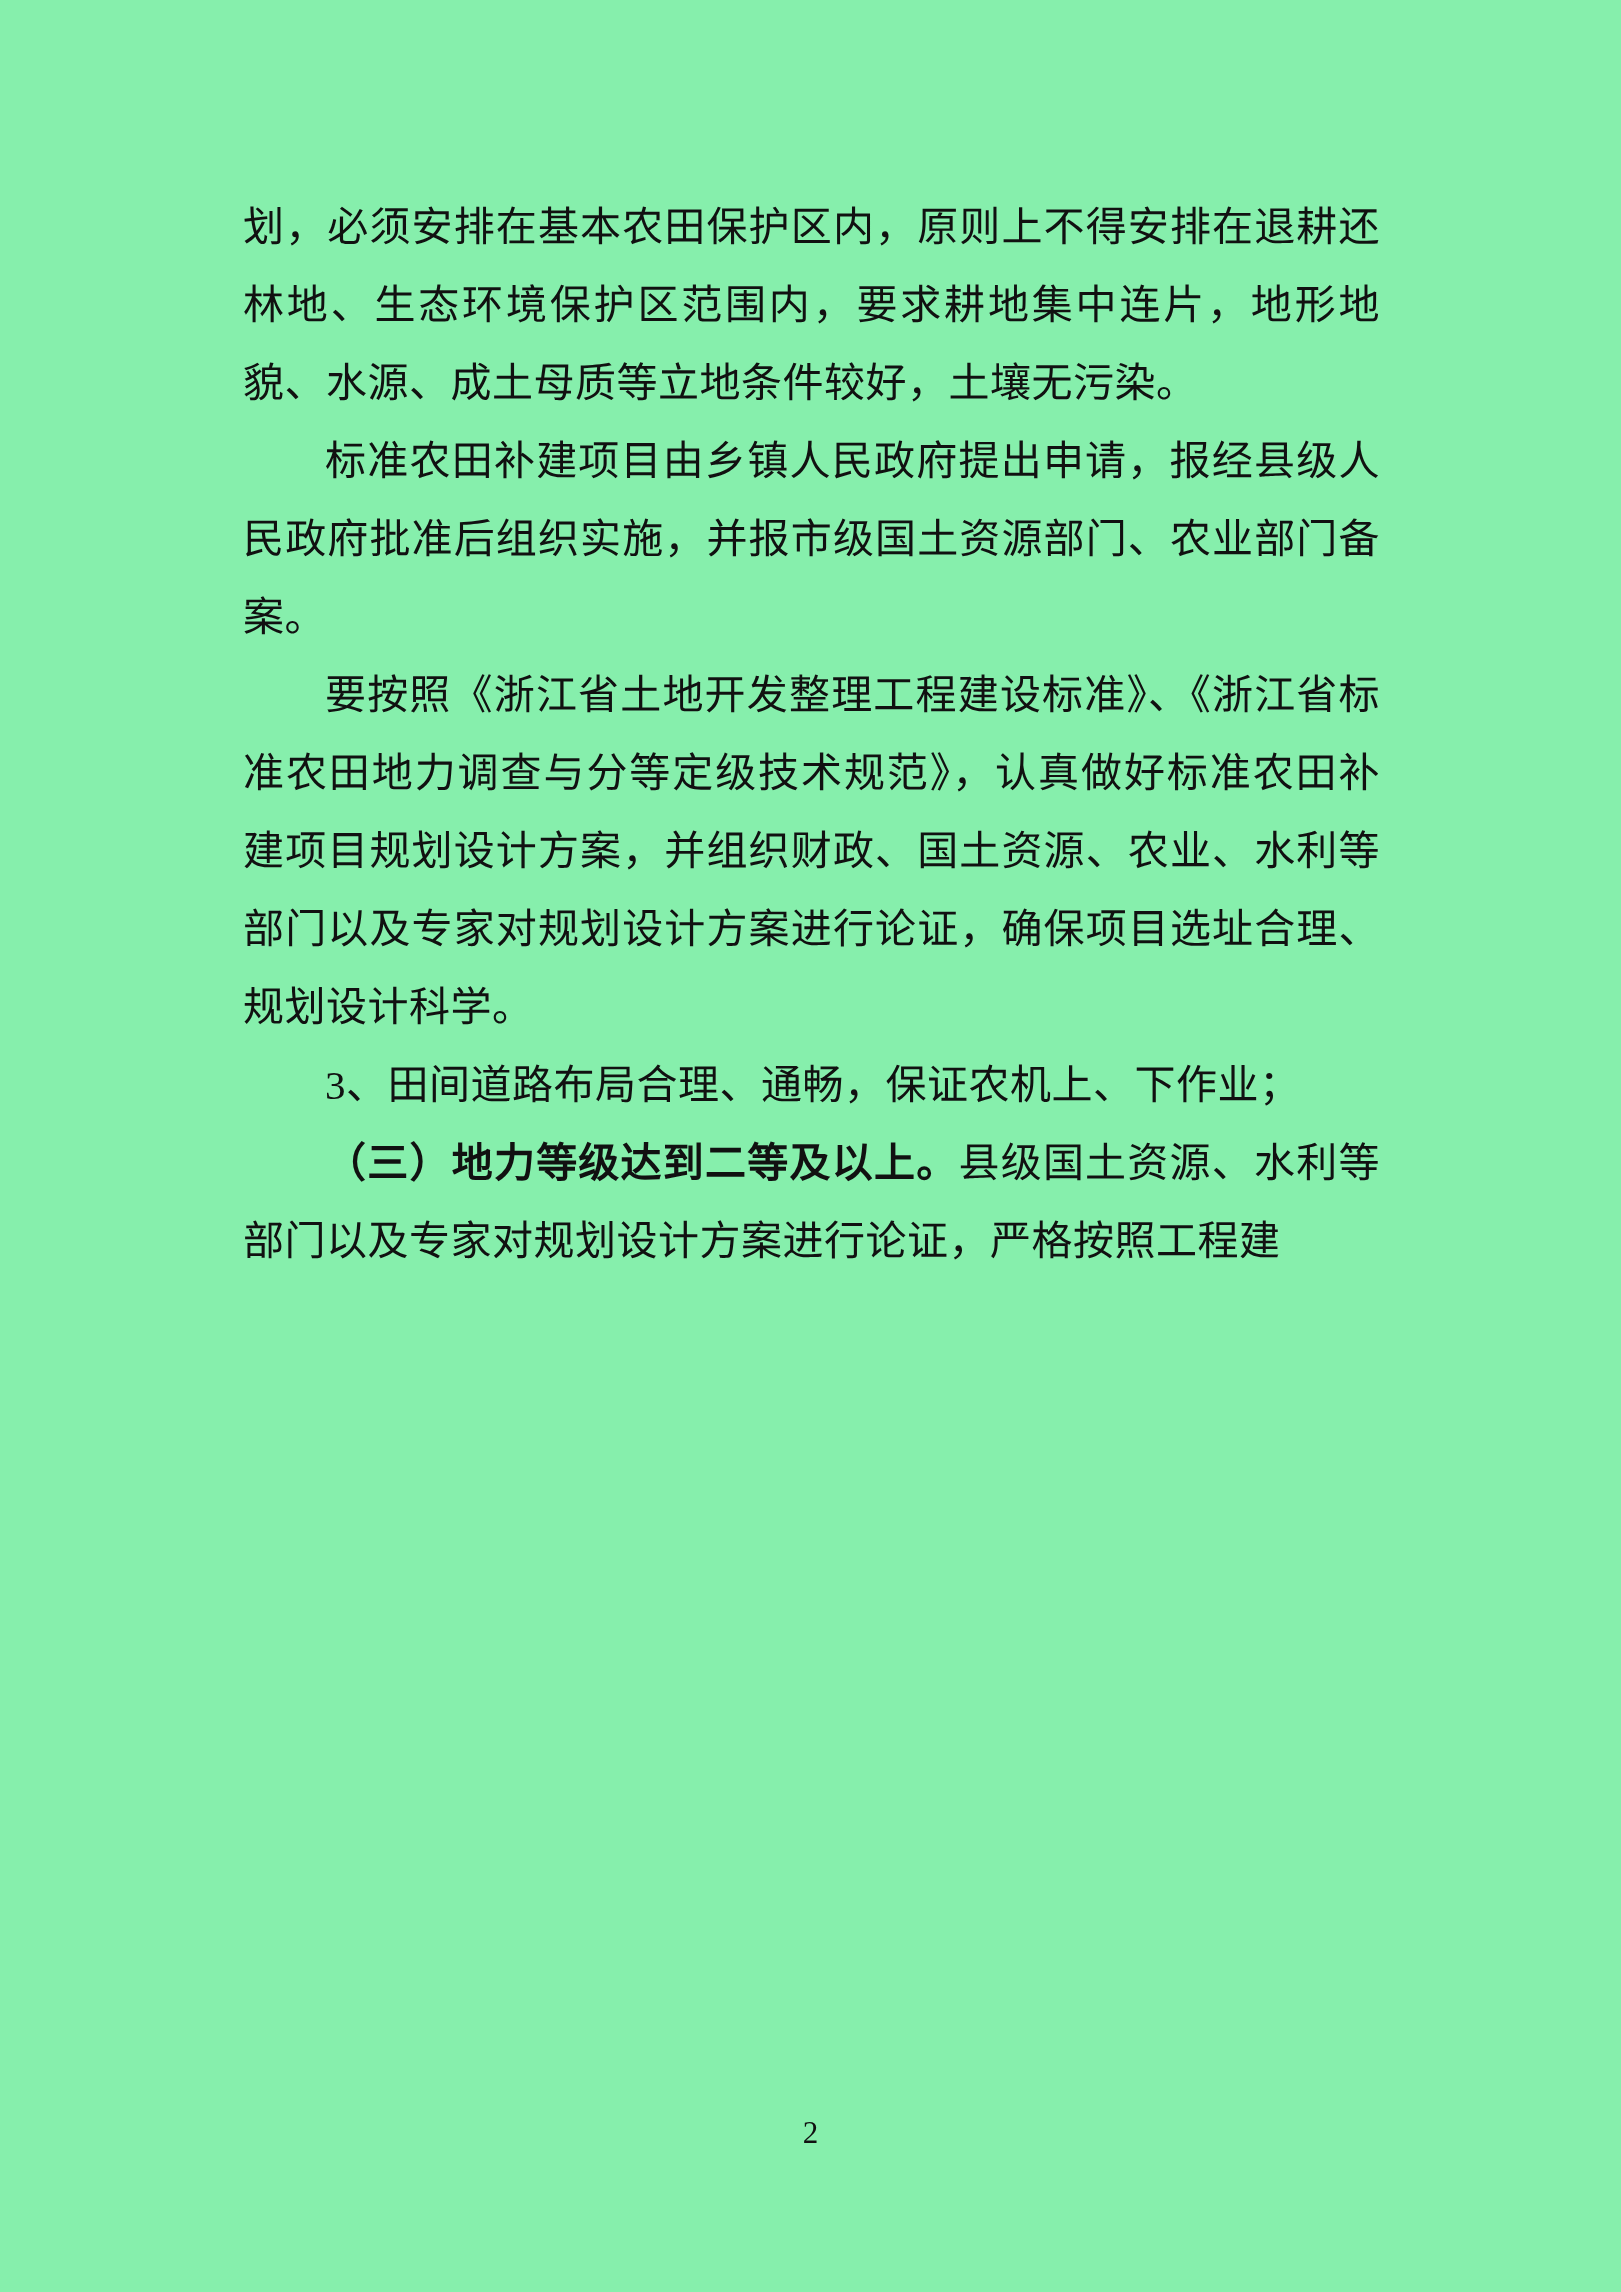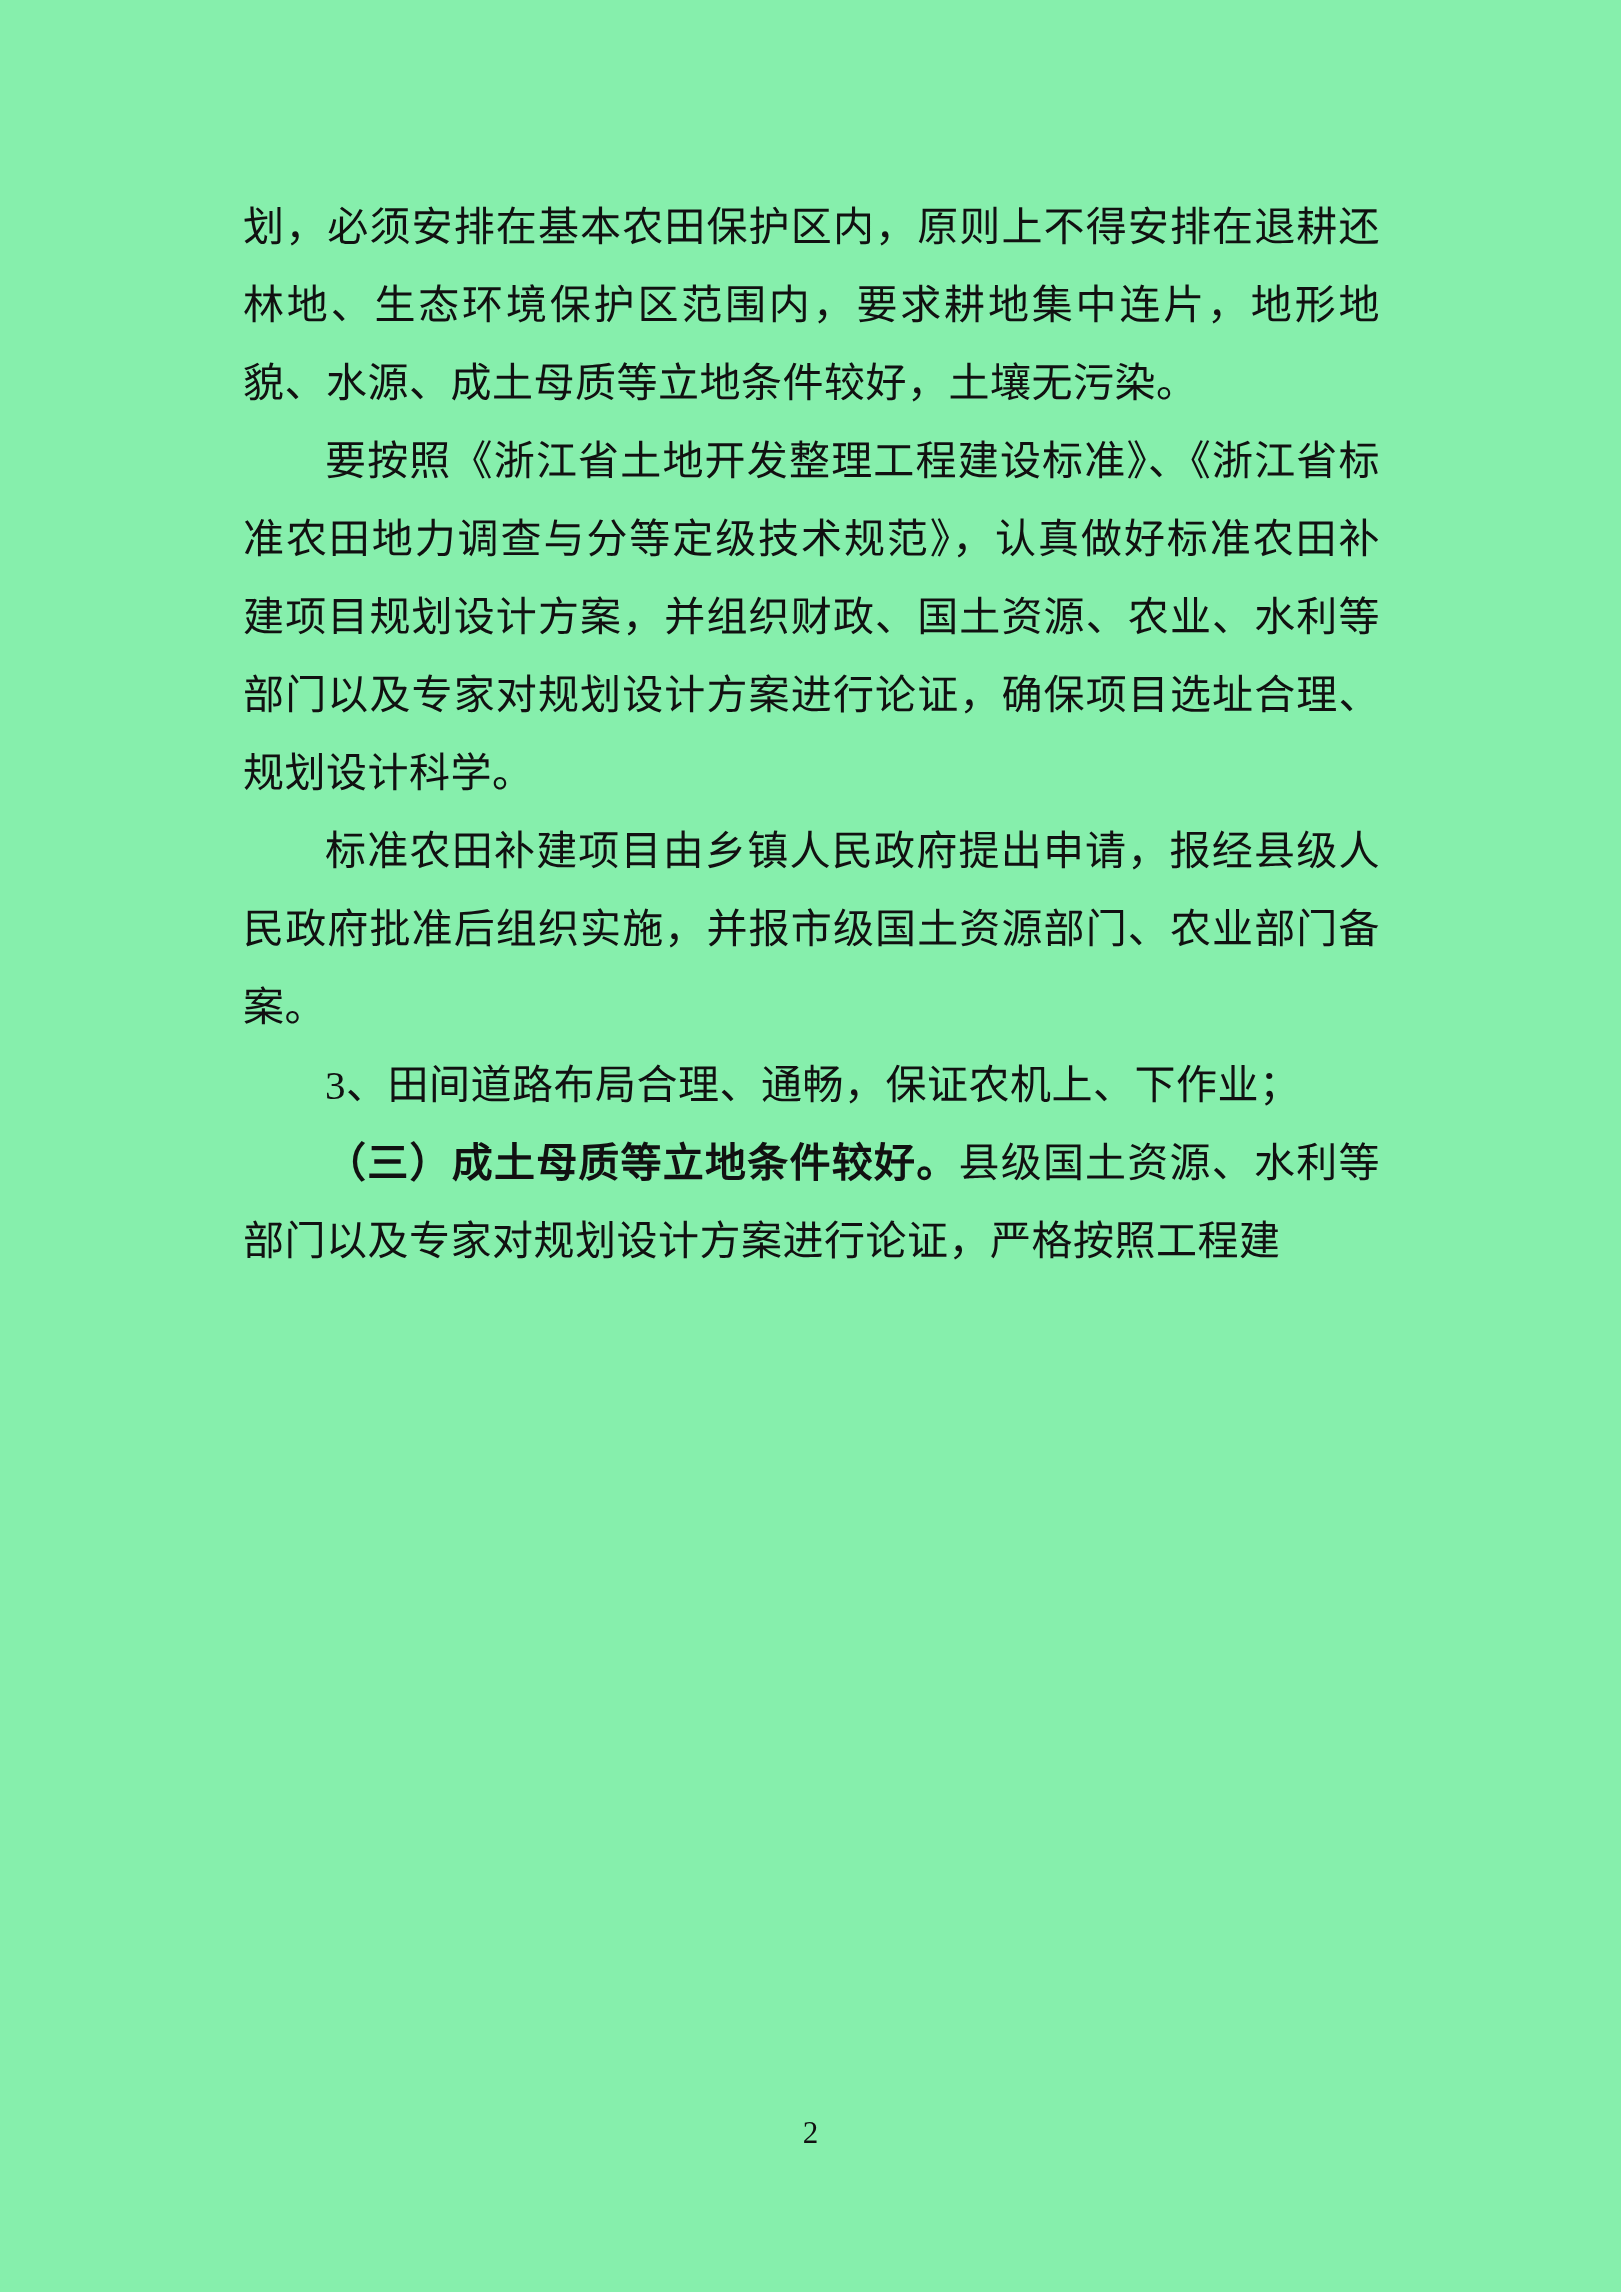--- a/index.html
+++ b/index.html
@@ -49,22 +49,22 @@
     line-height: 39px;
     color: #111111;
   }
 </style>
 </head>
 <body>
 
 <div class="page" style="background: #86efac; color: rgb(17, 17, 17);">
   <main class="text-body">
       <p class="para"><span class="run">划，必须安排在基本农田保护区内，原则上不得安排在退耕还林地、生态环境保护区范围内，要求耕地集中连片，地形地貌、水源、成土母质等立地条件较好，土壤无污染。</span></p>
+      <p class="para indent"><span class="run">标准农田补建项目由乡镇人民政府提出申请，报经县级人民政府批准后组织实施，并报市级国土资源部门、农业部门备案。</span></p>
       <p class="para indent"><span class="run">要按照《浙江省土地开发整理工程建设标准》、《浙江省标准农田地力调查与分等定级技术规范》，认真做好标准农田补建项目规划设计方案，并组织财政、国土资源、农业、水利等部门以及专家对规划设计方案进行论证，确保项目选址合理、规划设计科学。</span></p>
-      <p class="para indent"><span class="run">标准农田补建项目由乡镇人民政府提出申请，报经县级人民政府批准后组织实施，并报市级国土资源部门、农业部门备案。</span></p>
       <p class="para indent"><span class="run">3、田间道路布局合理、通畅，保证农机上、下作业；</span></p>
-      <p class="para indent"><span class="run-bold">（三）成土母质等立地条件较好。</span><span class="run">县级国土资源、水利等部门以及专家对规划设计方案进行论证，严格按照工程建</span></p>
+      <p class="para indent"><span class="run-bold">（三）地力等级达到二等及以上。</span><span class="run">县级国土资源、水利等部门以及专家对规划设计方案进行论证，严格按照工程建</span></p>
     </main>
   <footer class="page-footer">
     <span class="page-number">2</span>
   </footer>
 </div>
 
 
 </body></html>

